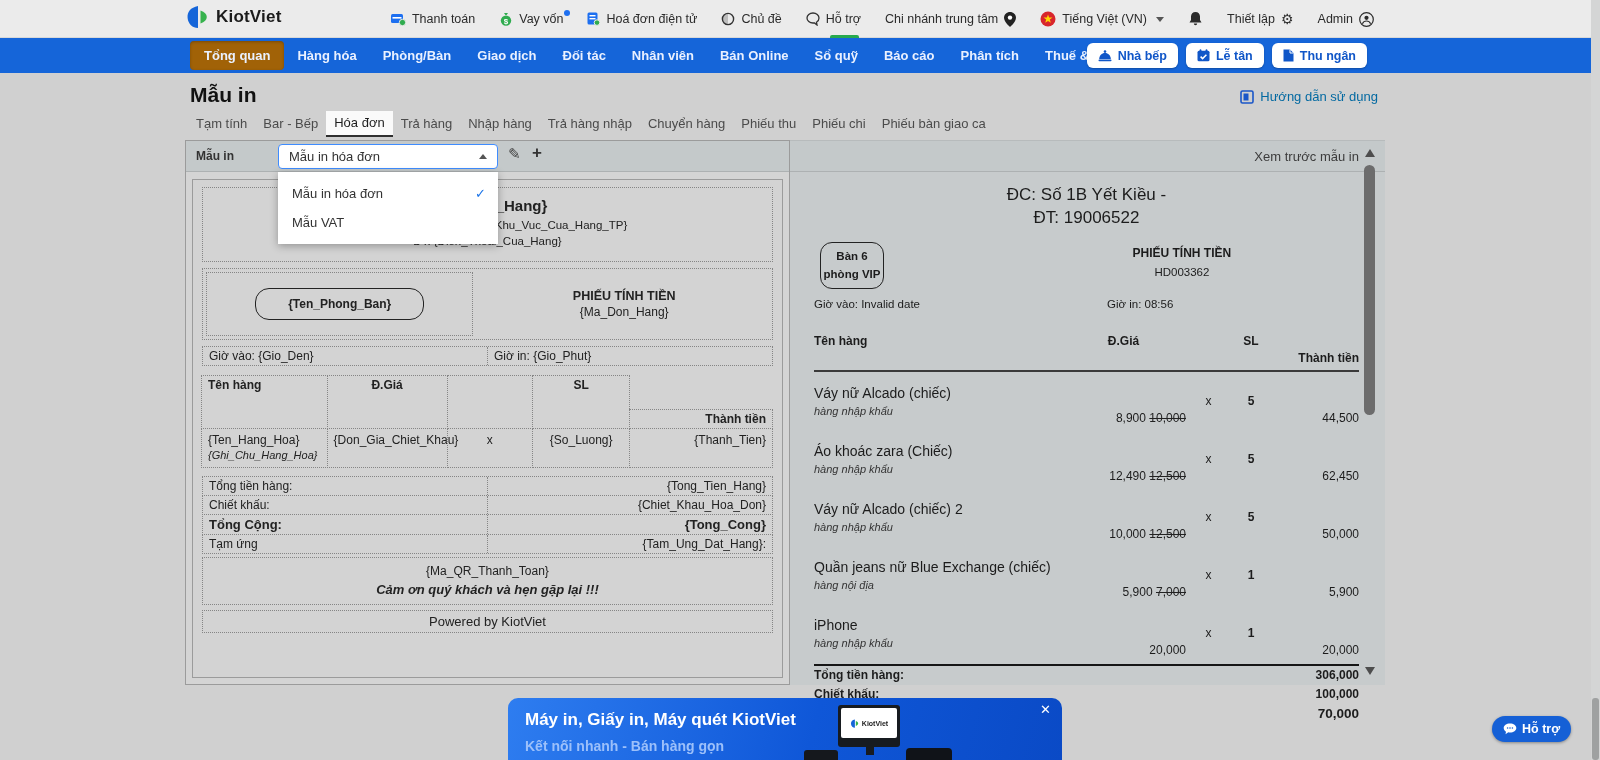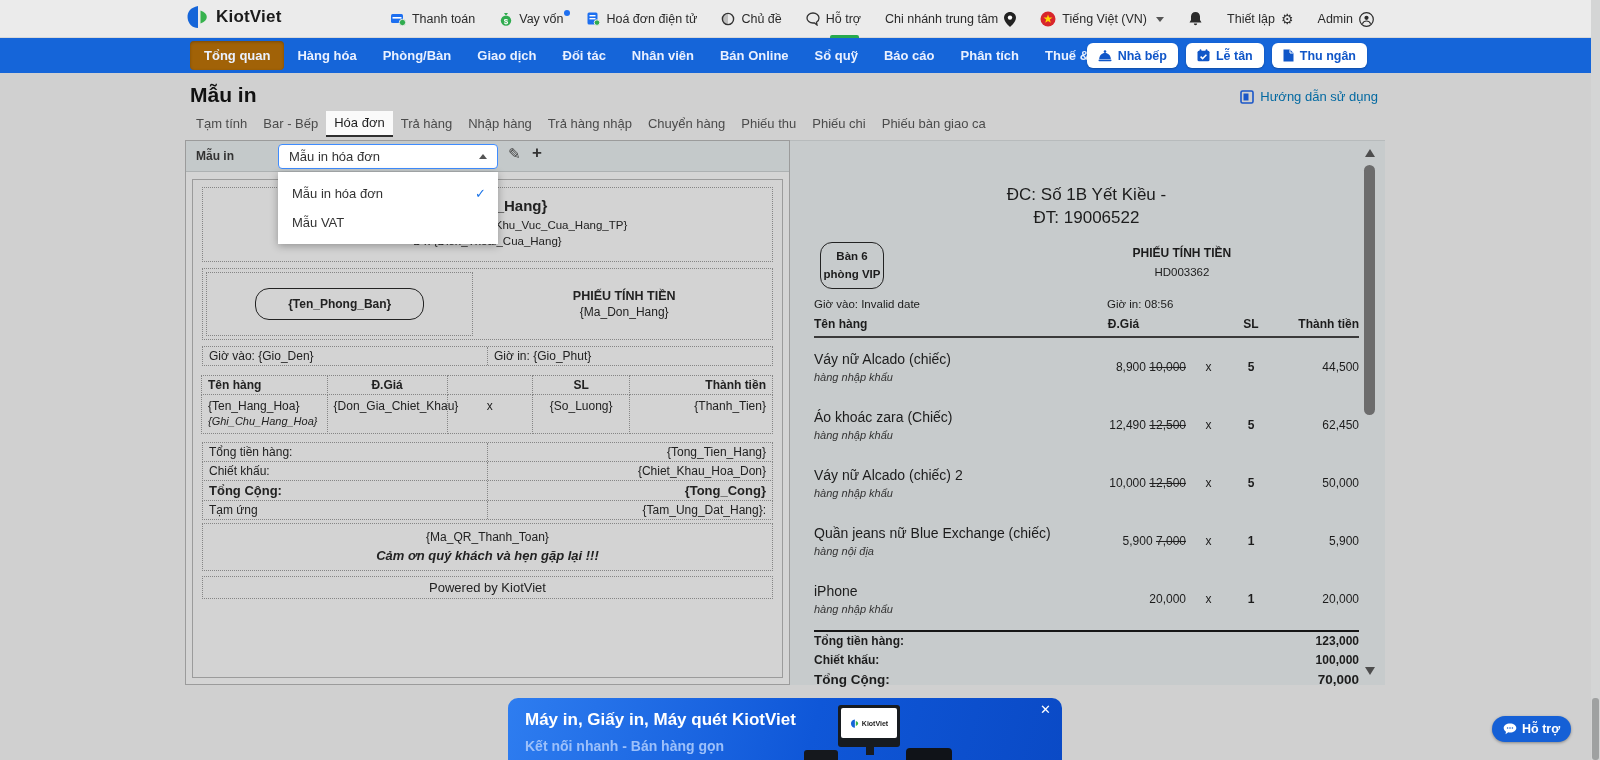--- a/index.html
+++ b/index.html
@@ -65,21 +65,21 @@
   .t-times { margin-top:6px; display:flex; border:1px dotted #858585; }
   .t-times div { flex:1; padding:2px 6px; }
   .t-times div + div { border-left:1px dotted #858585; }
 
   .t-grid { display:grid; grid-template-columns:22% 21% 15% 17% 25%; }
   .t-grid > div { border:1px dotted #858585; padding:2px 6px; margin-left:-1px; }
   .t-table { margin-top:9px; }
   .t-th { font-weight:bold; }
   .t-row > div { padding:4px 6px 6px; margin-top:-1px; }
   .t-note { font-style:italic; font-size:11px; margin-top:2px; }
-  .c { text-align:center; } .r { text-align:right; }
+  .c { text-align:center; } .r { text-align:right;margin-top:34px; }
 
   .t-totals { margin-top:9px; }
   .t-trow { display:flex; border:1px dotted #858585; margin-top:-1px; }
   .t-trow .lbl { flex:1; padding:2px 6px; }
   .t-trow .val { flex:1; padding:2px 6px; text-align:right; border-left:1px dotted #858585; }
   .t-trow.bold .lbl, .t-trow.bold .val { font-weight:bold; font-size:13px; }
   .t-footer { margin-top:3px; border:1px dotted #858585; text-align:center; padding:4px 0; line-height:1.5; }
   .t-thanks { font-weight:bold; font-style:italic; font-size:13px; }
   .t-powered { margin-top:5px; border:1px dotted #858585; text-align:center; padding:3px 0; font-size:13px; }
 
@@ -408,20 +408,23 @@
           <span>Mẫu in hóa đơn</span>
           <span class="dd-check">✓</span>
         </div>
         <div class="dd-item">
           <span>Mẫu VAT</span>
         </div>
       </div>
     </section>
 
     <section class="panel right-panel">
+      <div class="panel-header">
+        <span class="ph-right">Xem trước mẫu in</span>
+      </div>
       <div class="preview-body">
 
         <div class="r-center r-sub">ĐC: Số 1B Yết Kiều -</div>
         <div class="r-center r-sub">ĐT: 19006522</div>
 
         <div class="r-meta">
           <div class="r-chip">
             <div>Bàn 6</div>
             <div>phòng VIP</div>
           </div>
@@ -492,21 +495,21 @@
           <div class="r r-price"><span>20,000</span> </div>
           <div class="c">x</div>
           <div class="c r-qty">1</div>
           <div class="r">20,000</div>
         </div>
 
         <div class="r-sep"></div>
 
         <div class="r-trow">
           <span class="tl">Tổng tiền hàng:</span>
-          <span class="tv">123,000</span>
+          <span class="tv">306,000</span>
         </div>
         <div class="r-trow">
           <span class="tl">Chiết khấu:</span>
           <span class="tv">100,000</span>
         </div>
         <div class="r-trow grand">
           <span class="tl">Tổng Cộng:</span>
           <span class="tv">70,000</span>
         </div>
 

